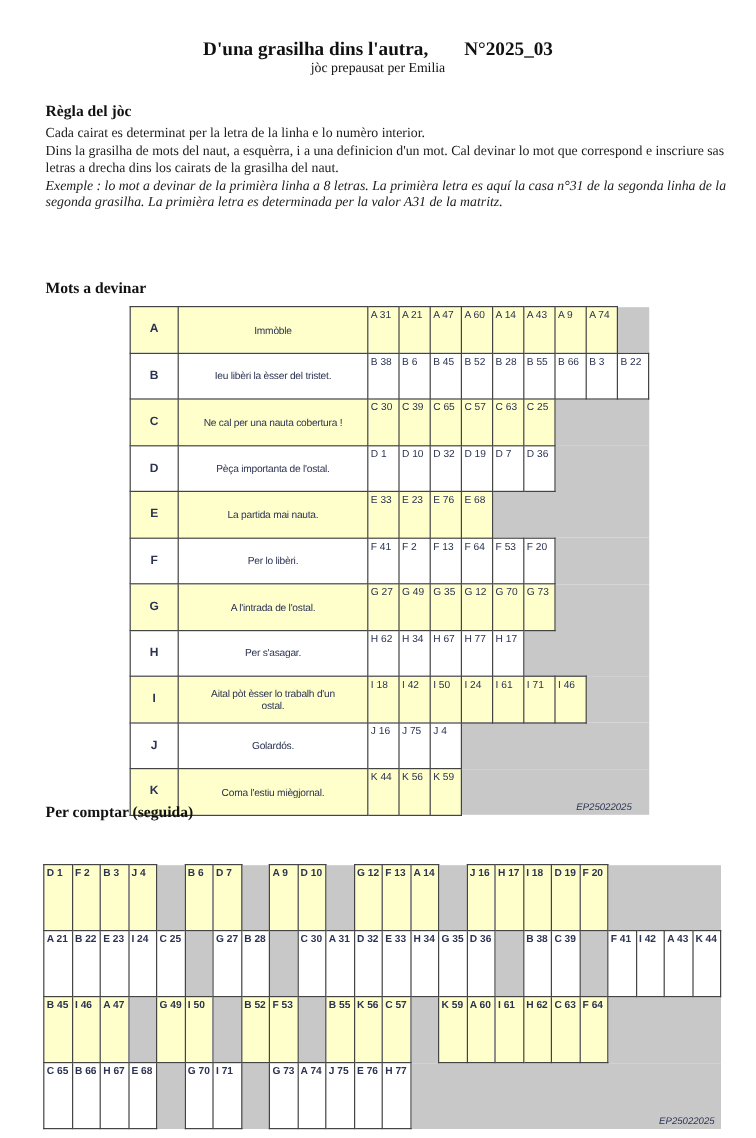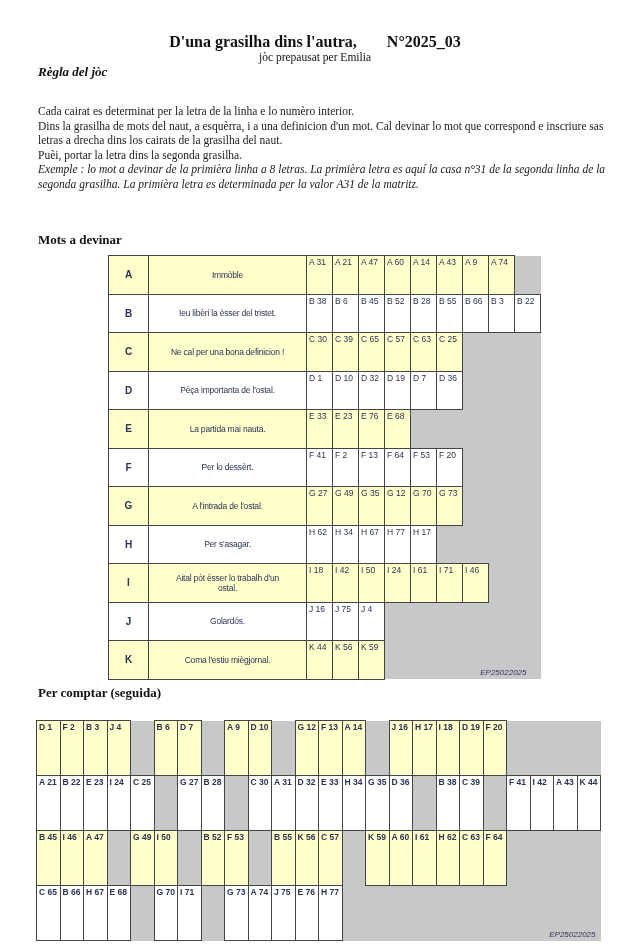--- a/index.html
+++ b/index.html
@@ -3,23 +3,23 @@
 <meta charset="utf-8">
 <style>
   html,body{margin:0;padding:0;background:#ffffff;}
   .page{position:relative;width:630px;height:936px;background:#fff;overflow:hidden;
         font-family:"Liberation Serif", serif;color:#1a1a1a;margin-top:20px;}
   .title-line{position:absolute;top:13px;left:0;width:100%;text-align:center;
               font-size:16px;font-weight:bold;color:#111;}
   .title-gap{display:inline-block;width:30px;}
   .subtitle{position:absolute;top:31px;left:0;width:100%;text-align:center;font-size:11.5px;color:#111;}
   .sec-heading{position:absolute;left:38px;font-size:13px;font-weight:bold;color:#111;}
-  #h-rules{top:44px;font-style:italic;}
+  #h-rules{top:65px;}
   #h-words{top:212px;}
-  #h-count{top:665px;}
+  #h-count{top:649px;}
   .rules-text{position:absolute;top:84px;left:38px;width:568px;font-size:11.5px;line-height:14.5px;}
   .rule-line{margin:0;}
 
   table{border-collapse:collapse;font-family:"Liberation Sans", sans-serif;}
   td{box-sizing:border-box;}
   .words-table{position:absolute;top:235px;left:108px;}
   .words-table tr{height:38.5px;}
   .words-table td{border:1px solid var(--border,#444);}
   td.letter{width:40px;min-width:40px;text-align:center;font-weight:bold;font-size:10px;color:var(--ttext,#2B3352);}
   td.clue{width:158px;min-width:158px;text-align:center;font-size:8.5px;letter-spacing:-0.2px;
@@ -46,21 +46,20 @@
 <body>
 
 <div class="page">
   <div class="title-line"><span>D'una grasilha dins l'autra,</span><span class="title-gap"></span><span>N°2025_03</span></div>
   <div class="subtitle">jòc prepausat per Emilia</div>
 
   <div class="sec-heading" id="h-rules">Règla del jòc</div>
   <div class="rules-text">
       <div class="rule-line"><span>Cada cairat es determinat per la letra de la linha e lo numèro interior.</span></div>
       <div class="rule-line"><span>Dins la grasilha de mots del naut, a esquèrra, i a una definicion d'un mot. Cal devinar lo mot que correspond e inscriure sas letras a drecha dins los cairats de la grasilha del naut.</span></div>
-      <div class="rule-line"><span>Puèi, portar la letra dins la segonda grasilha.</span></div>
       <div class="rule-line"><span style="font-style: italic;">Exemple : lo mot a devinar de la primièra linha a 8 letras. La primièra letra es aquí la casa n°31 de la segonda linha de la segonda grasilha. La primièra letra es determinada per la valor A31 de la matritz.</span></div>
     </div>
 
   <div class="sec-heading" id="h-words">Mots a devinar</div>
   <table class="words-table">
       <tbody>
         <tr>
           <td class="letter y">A</td>
           <td class="clue y">Immòble</td>
           <td class="code y">A 31</td>
@@ -81,21 +80,21 @@
           <td class="code w">B 45</td>
           <td class="code w">B 52</td>
           <td class="code w">B 28</td>
           <td class="code w">B 55</td>
           <td class="code w">B 66</td>
           <td class="code w">B 3</td>
           <td class="code w">B 22</td>
         </tr>
         <tr>
           <td class="letter y">C</td>
-          <td class="clue y">Ne cal per una bona definicion !</td>
+          <td class="clue y">Ne cal per una nauta cobertura !</td>
           <td class="code y">C 30</td>
           <td class="code y">C 39</td>
           <td class="code y">C 65</td>
           <td class="code y">C 57</td>
           <td class="code y">C 63</td>
           <td class="code y">C 25</td>
           <td class="gray" colspan="3"></td>
         </tr>
         <tr>
           <td class="letter w">D</td>
@@ -112,21 +111,21 @@
           <td class="letter y">E</td>
           <td class="clue y">La partida mai nauta.</td>
           <td class="code y">E 33</td>
           <td class="code y">E 23</td>
           <td class="code y">E 76</td>
           <td class="code y">E 68</td>
           <td class="gray" colspan="5"></td>
         </tr>
         <tr>
           <td class="letter w">F</td>
-          <td class="clue w">Per lo dessèrt.</td>
+          <td class="clue w">Per lo libèri.</td>
           <td class="code w">F 41</td>
           <td class="code w">F 2</td>
           <td class="code w">F 13</td>
           <td class="code w">F 64</td>
           <td class="code w">F 53</td>
           <td class="code w">F 20</td>
           <td class="gray" colspan="3"></td>
         </tr>
         <tr>
           <td class="letter y">G</td>

